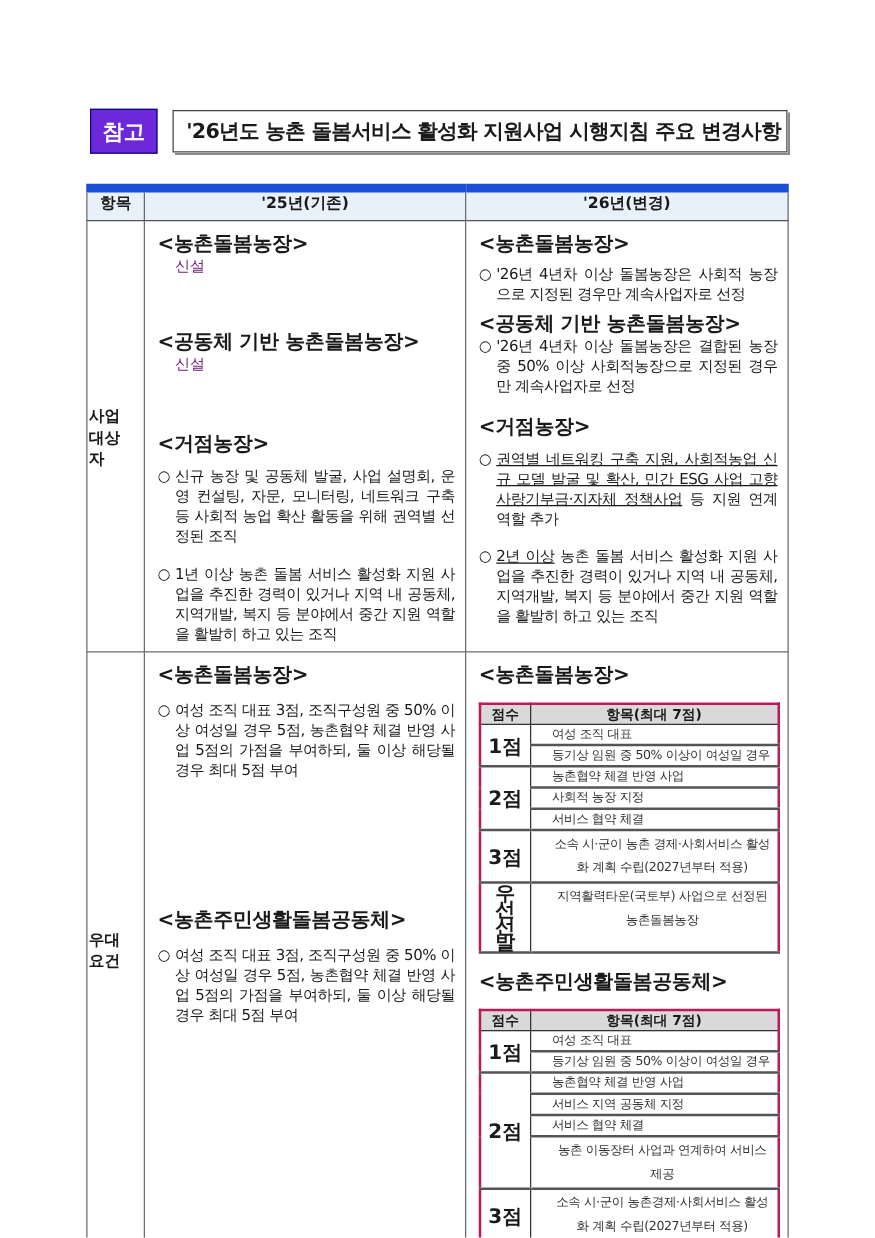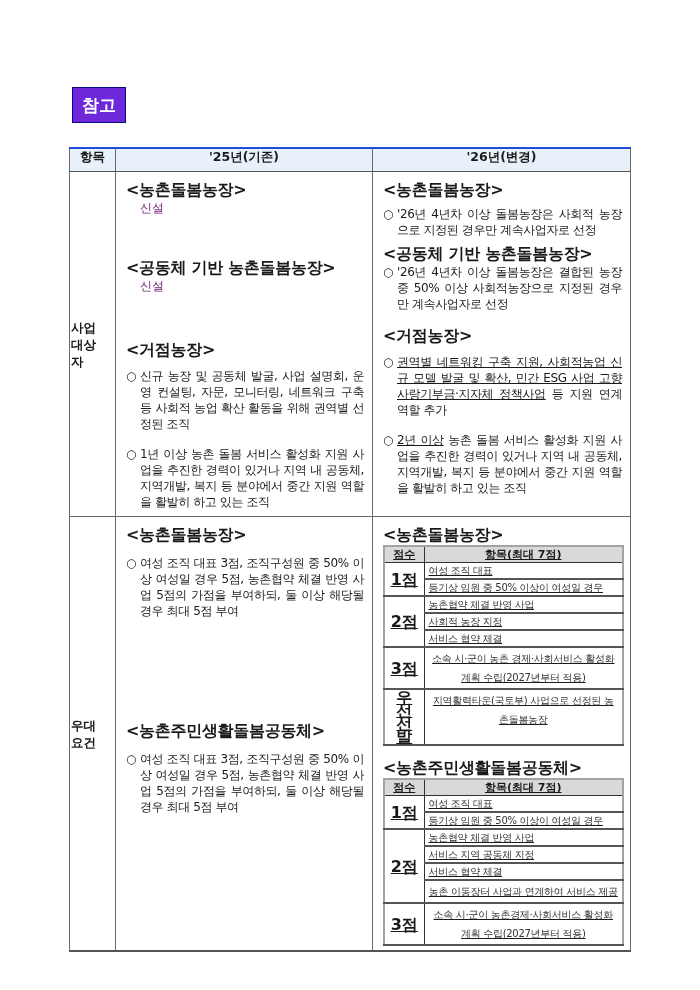--- a/index.html
+++ b/index.html
@@ -22,49 +22,50 @@
     font-size: 16.5px; font-weight: bold; letter-spacing: -0.6px; white-space: nowrap;
   }
 
   table.main {
     position: absolute; left: 69px; top: 147px; width: 561px;
     border-collapse: collapse; table-layout: fixed;
   }
   table.main th, table.main td { border: 1px solid #6a6a6a; vertical-align: top; }
   table.main thead th {
     background: #e8f0fa; font-size: 12.5px; font-weight: bold; height: 22px; padding: 0;
-    border-top: 2px solid #1d4ed8; border-bottom: 1px solid #555;
+    border-top: 7px solid #1d4ed8; border-bottom: 1px solid #555;
   }
   table.main tbody tr:last-child td { border-bottom: 2px solid #555; }
   .col-cat { width: 46px; }
   .col-old { width: 257px; }
   .col-new { width: 258px; }
   td.cat { vertical-align: middle !important; font-weight: bold; font-size: 12.5px; line-height: 17px; }
   td.cell { padding: 6px 8px 4px 10px; font-size: 12px; line-height: 16px; }
 
   .sec-head { font-weight: bold; font-size: 16px; margin: 4px 0 2px 0; letter-spacing: -0.3px; }
   .plain { padding-left: 14px; color: #701a75; }
   .bullet { display: flex; margin-top: 6px; letter-spacing: -0.4px; text-align: justify; }
   .bullet .mk { width: 14px; flex: 0 0 14px; }
   .bullet .tx { flex: 1; }
   .u { text-decoration: underline; }
   .spacer-a { height: 40px; }
 
-  table.sub { width: 100%; border-collapse: collapse; table-layout: fixed; margin-top: 2px; border: 2px solid #a3a3a3; text-decoration: underline; }
+  table.sub { width: 100%; border-collapse: collapse; table-layout: fixed; margin-top: 14px; border: 2px solid #be185d; }
   table.sub th, table.sub td { border: 1px solid #333; font-size: 10px; line-height: 13px; padding: 1px 4px; }
   table.sub th { background: #d9d9d9; font-weight: bold; text-align: center; font-size: 11px; }
   table.sub td.sc { text-align: center; font-weight: bold; font-size: 16px; vertical-align: middle; width: 36px; }
-  table.sub td.it { color: #333; letter-spacing: -0.3px; }
+  table.sub td.it { color: #333; letter-spacing: -0.3px; padding-left: 17px; }
   .tall td.it { line-height: 19px; text-align: center; }
 </style>
 </head>
 <body>
 
 <div class="title-row">
   <div class="badge">참고</div>
+  <div class="title-box">'26년도 농촌 돌봄서비스 활성화 지원사업 시행지침 주요 변경사항</div>
 </div>
 
 <table class="main">
   <colgroup>
       <col class="col-cat">
       <col class="col-old">
       <col class="col-new">
     </colgroup>
   <thead>
     <tr>

